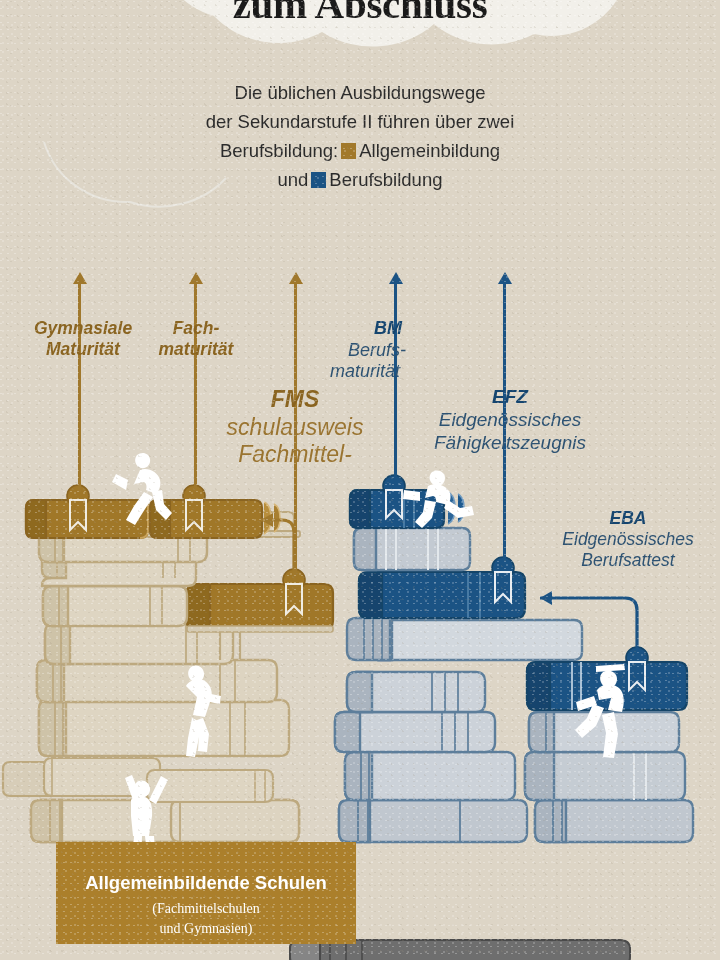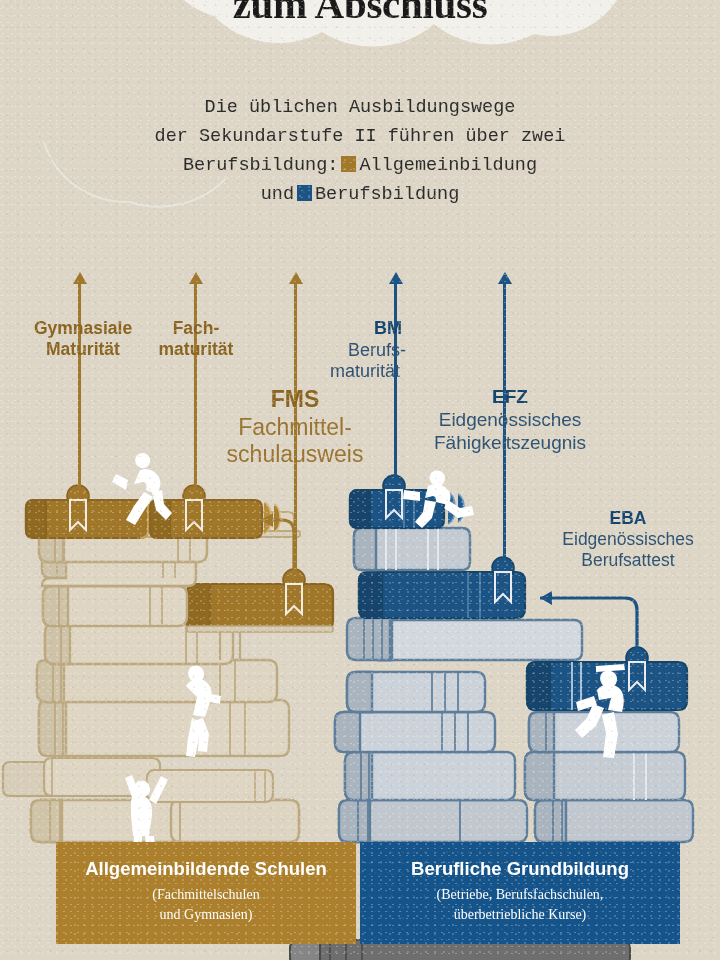--- a/index.html
+++ b/index.html
@@ -41,31 +41,31 @@
   .up-arrow{position:absolute;width:3px;}
   .up-arrow .shaft{position:absolute;left:0;top:8px;width:3px;height:100%;}
   .up-arrow .head{position:absolute;left:-5.5px;top:0;width:0;height:0;
     border-left:7px solid transparent;border-right:7px solid transparent;}
   .gold .shaft{background:#a0782c;}
   .gold .head{border-bottom:12px solid #a0782c;}
   .blue .shaft{background:#1b5384;}
   .blue .head{border-bottom:12px solid #1b5384;}
 
   
-  .lbl{position:absolute;line-height:1.2;}
+  .lbl{position:absolute;line-height:1.2;font-style:italic;}
   .lbl .code{font-weight:700;display:block;}
   .lbl .name{display:block;font-weight:400;}
   .lbl.g{color:#9a7430;}
   .lbl.g .code{color:#8a6420;}
   .lbl.b{color:#2d5272;}
   .lbl.b .code{color:#15456f;}
 
   
   .banner{position:absolute;color:#fff;text-align:center;
-    font-size:17px;line-height:1.45;padding-top:14px;box-sizing:border-box;}
+    font-size:17px;line-height:1.45;padding-top:28px;box-sizing:border-box;}
   .banner .bt{font-weight:700;font-size:18.5px;display:block;margin-bottom:2px;}
   .banner .bs{display:block;font-size:14px;font-family:Liberation Serif, serif;}
   .banner.gold{background:#ab7f2b;}
   .banner.blue{background:#15548b;}
 
   svg.scene{position:absolute;left:0;top:0;width:720px;height:960px;}
 </style>
 </head>
 <body>
 
@@ -352,22 +352,22 @@
     <span class="code">Maturität</span>
   </div>
 
   <div class="lbl g" style="left:140px;top:318px;width:112px;text-align:center;font-size:17.5px;font-weight:700;">
     <span class="code">Fach-</span>
     <span class="code">maturität</span>
   </div>
 
   <div class="lbl g" style="left:222px;top:386px;width:146px;text-align:center;font-size:23px;">
     <span class="code">FMS</span>
+    <span class="name">schulausweis</span>
     <span class="name">Fachmittel-</span>
-    <span class="name">schulausweis</span>
   </div>
 
   <div class="lbl b" style="left:330px;top:318px;width:124px;text-align:left;font-size:18px;">
     <span class="code" style="padding-left:44px;">BM</span>
     <span class="name" style="padding-left:18px;">Berufs-</span>
     <span class="name">maturität</span>
   </div>
 
   <div class="lbl b" style="left:412px;top:386px;width:196px;text-align:center;font-size:19px;">
     <span class="code">EFZ</span>
@@ -380,25 +380,20 @@
     <span class="name">Eidgenössisches</span>
     <span class="name">Berufsattest</span>
   </div>
 
   <div class="banner gold" style="left:56px;top:842px;width:300px;height:102px;">
     <span class="bt">Allgemeinbildende Schulen</span>
     <span class="bs">(Fachmittelschulen</span>
     <span class="bs">und Gymnasien)</span>
   </div>
 
-  <div class="banner blue" style="left:360px;top:842px;width:320px;height:102px;">
-    <span class="bt">Berufliche Grundbildung</span>
-    <span class="bs">(Betriebe, Berufsfachschulen,</span>
-    <span class="bs">überbetriebliche Kurse)</span>
-  </div>
 
   <div class="cloud-wrap">
     <svg viewBox="0 0 720 440" width="720" height="440">
       <path d="M70,60
                a96,96 0 0 1 60,-86
                a110,95 0 0 1 110,-16
                a120,105 0 0 1 200,-4
                a115,100 0 0 1 180,28
                a92,92 0 0 1 48,92
                a92,92 0 0 1 -44,92
@@ -407,21 +402,21 @@
                a88,80 0 0 1 -112,8
                a86,80 0 0 1 -108,-16
                a84,84 0 0 1 -60,-70
                a96,96 0 0 1 -84,-66 z" fill="#f2f0ea"></path>
       <path d="M44,322 a86,84 0 0 0 86,60 a88,82 0 0 0 96,-24" fill="none" stroke="#e7e4dc" stroke-width="2"></path>
     </svg>
     <div class="cloud-text">
       <div class="title" style="top:162px;">
         <span class="l1">zum Abschluss</span>
       </div>
-      <div class="sub" style="top:274px;font-family:Liberation Mono, monospace;">
+      <div class="sub" style="top:259px;">
         <span>Die üblichen Ausbildungswege</span><br>
         <span>der Sekundarstufe II führen über zwei</span><br>
         <span>Berufsbildung:</span><span class="sw gold"></span><span>Allgemeinbildung</span><br>
         <span>und</span><span class="sw blue"></span><span>Berufsbildung</span>
       </div>
     </div>
   </div>
 
   <div class="grain"></div>
 </div>

